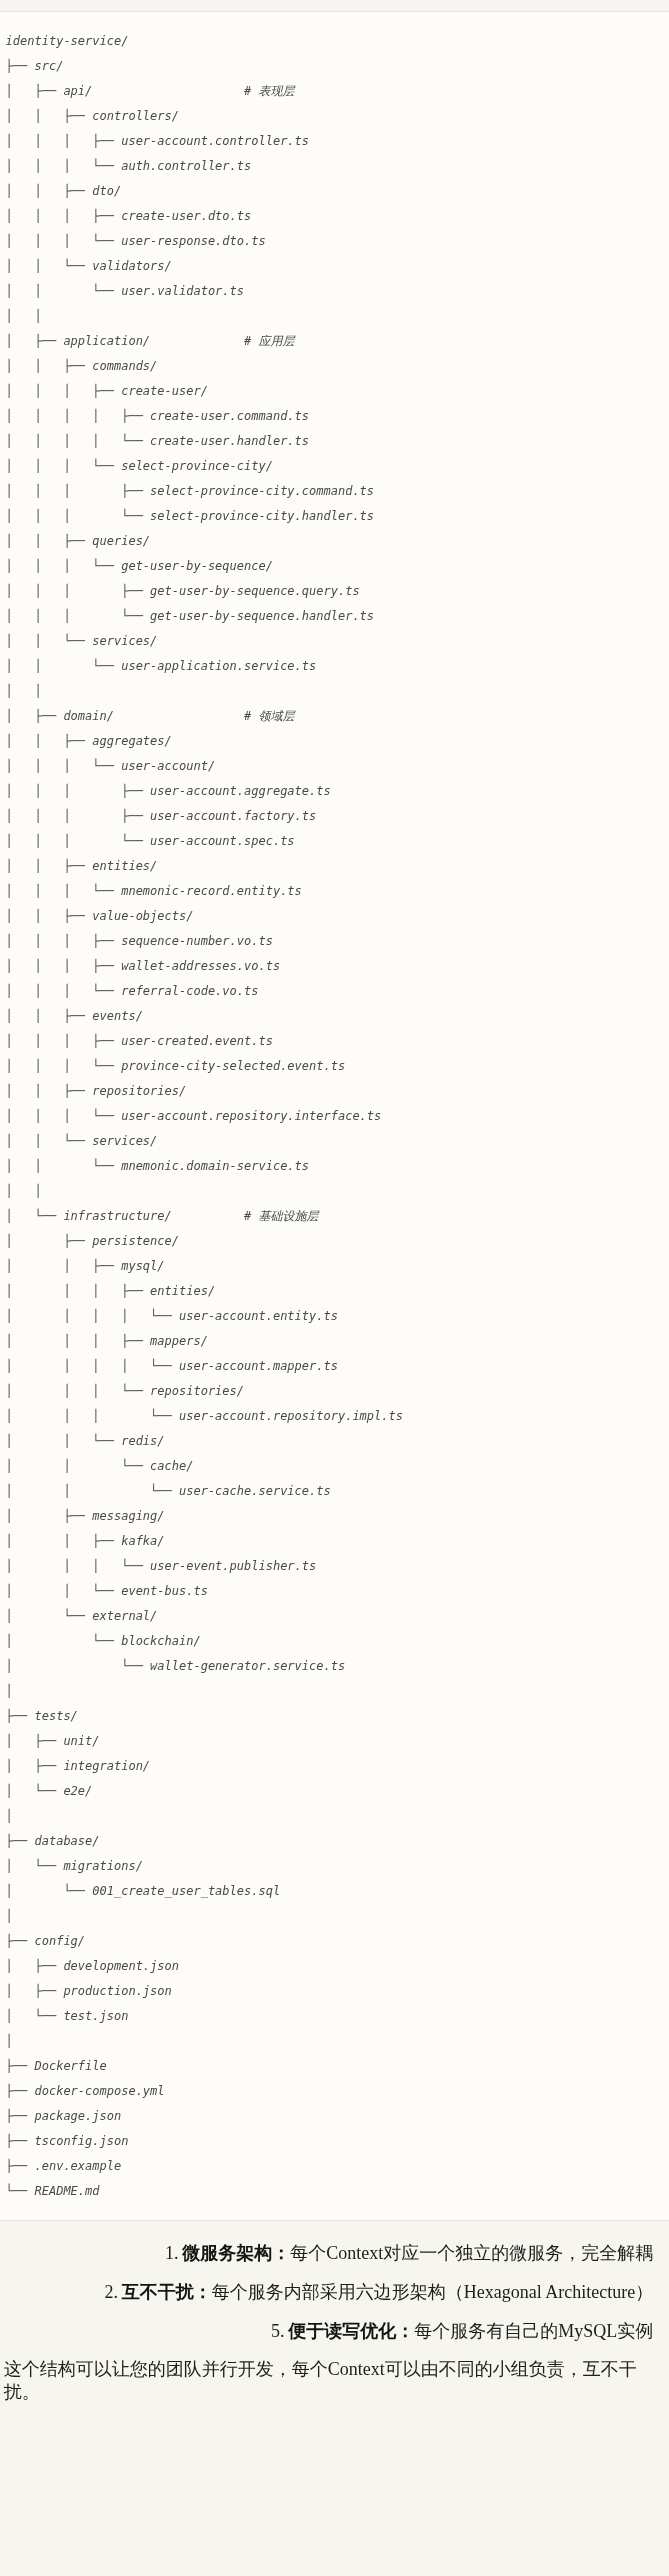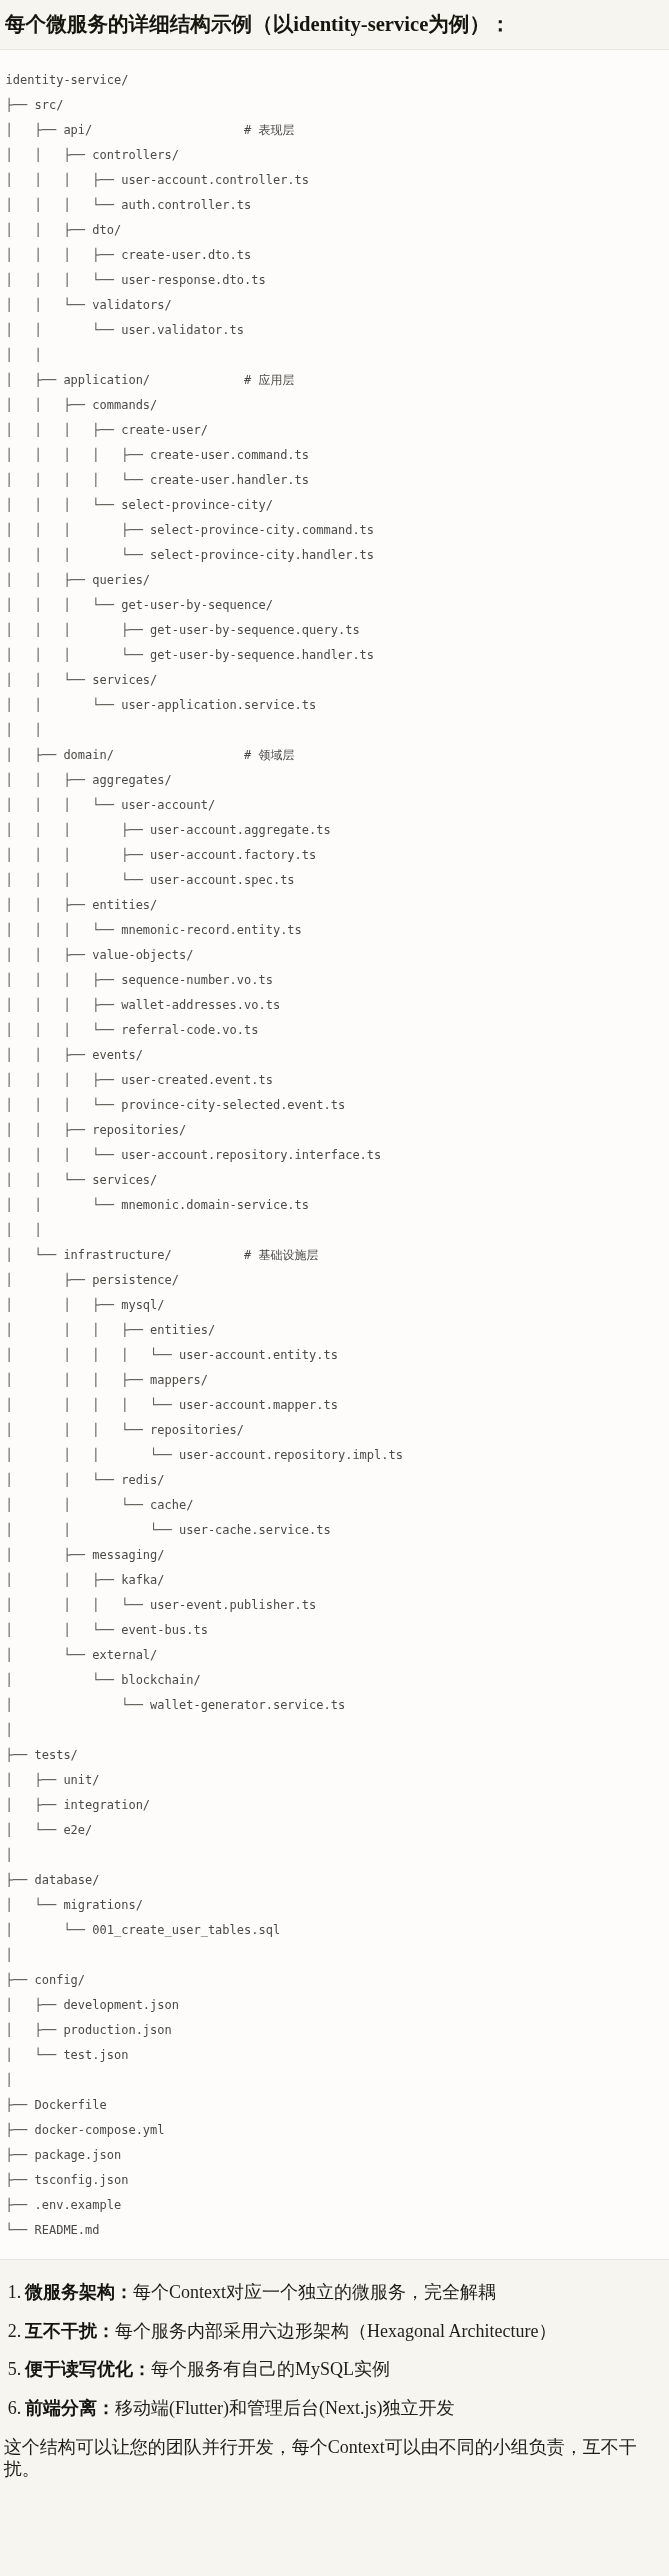--- a/index.html
+++ b/index.html
@@ -31,33 +31,35 @@
   }
   .tree {
     margin: 0;
     padding: 17.5px 6.3px 16.3px 5.6px;
     font-family: "DejaVu Sans Mono", "Liberation Mono", monospace;
     font-size: 12px;
     line-height: 25px;
     color: #4a4a44;
     white-space: pre;
     overflow: hidden;
+    font-style: italic;
   }
   .notes-heading {
     margin: 15px 0 0 0;
     padding: 0 3.8px;
     font-size: 20px;
     line-height: 26px;
     font-weight: 700;
     color: #16160f;
   }
   .notes-list {
-    margin: 4px;
+    margin: 12px;
     padding: 0 3.8px;
     list-style: none;
+    text-align: right;
   }
   .note {
     margin-top: 20.6px;
     font-size: 18px;
     line-height: 22.5px;
   }
   .note + .note {
     margin-top: 16.3px;
   }
   .note .num {
@@ -72,21 +74,20 @@
     padding: 0 3.8px;
     font-size: 18px;
     line-height: 22.5px;
   }
 </style>
 </head>
 <body>
 
 <main class="page">
 
-  <h1 class="title">每个微服务的详细结构示例（以identity-service为例）：</h1>
 
   <section class="codeblock">
     <pre class="tree">identity-service/
 ├── src/
 │   ├── api/                     # 表现层
 │   │   ├── controllers/
 │   │   │   ├── user-account.controller.ts
 │   │   │   └── auth.controller.ts
 │   │   ├── dto/
 │   │   │   ├── create-user.dto.ts
@@ -169,19 +170,18 @@
 ├── tsconfig.json
 ├── .env.example
 └── README.md</pre>
   </section>
 
 
   <ol class="notes-list">
     <li class="note"><span class="num">1.</span><span class="term">微服务架构：</span><span class="desc">每个Context对应一个独立的微服务，完全解耦</span></li>
     <li class="note"><span class="num">2.</span><span class="term">互不干扰：</span><span class="desc">每个服务内部采用六边形架构（Hexagonal Architecture）</span></li>
     <li class="note"><span class="num">5.</span><span class="term">便于读写优化：</span><span class="desc">每个服务有自己的MySQL实例</span></li>
-    <li class="note"><span class="num">6.</span><span class="term">前端分离：</span><span class="desc">移动端(Flutter)和管理后台(Next.js)独立开发</span></li>
   </ol>
 
   <p class="closing">这个结构可以让您的团队并行开发，每个Context可以由不同的小组负责，互不干扰。</p>
 
 </main>
 
 
 </body></html>

